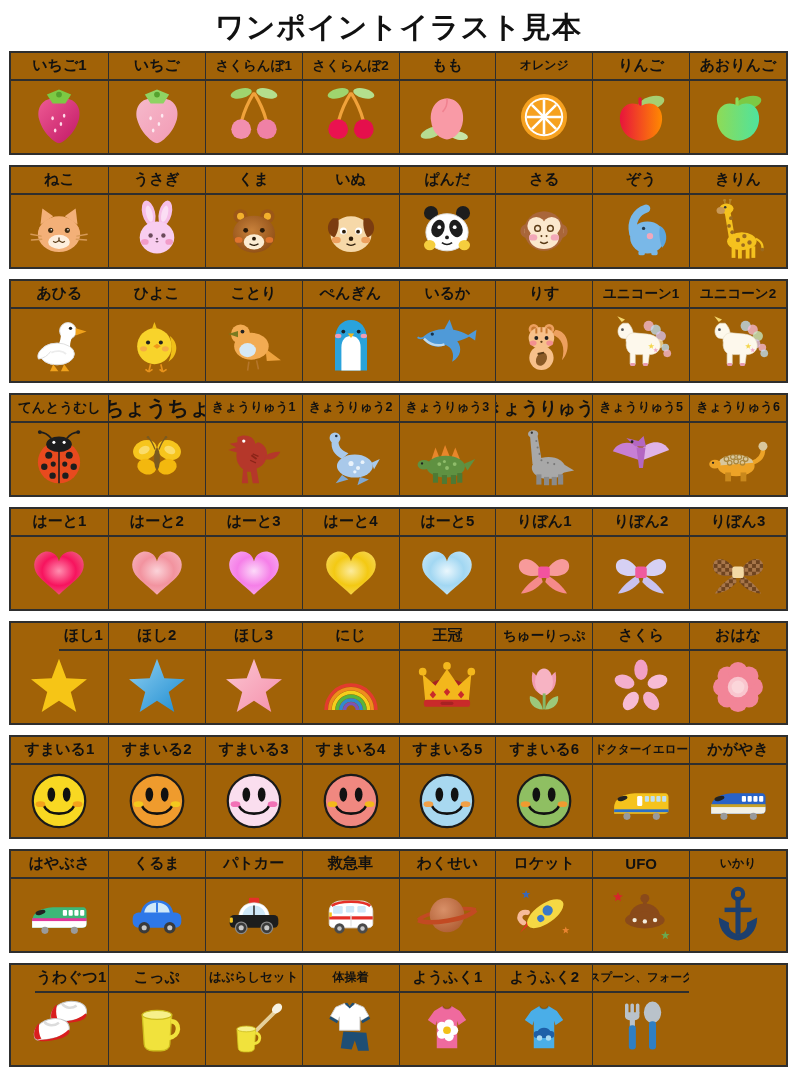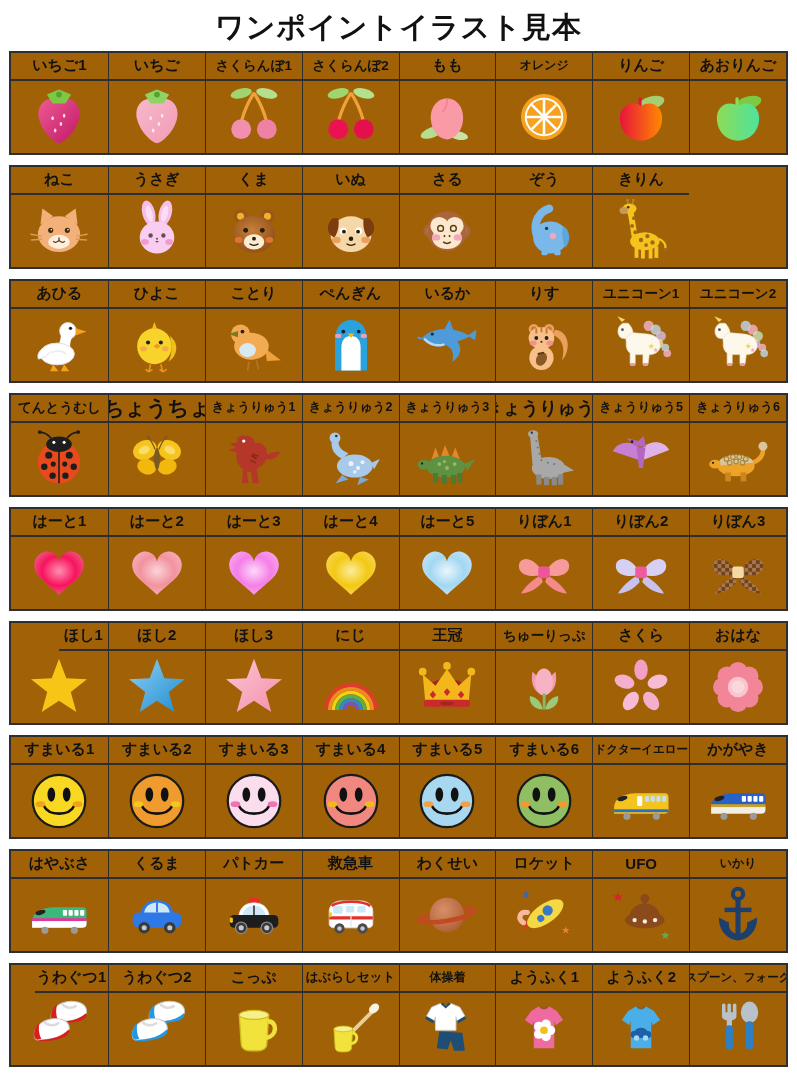--- a/index.html
+++ b/index.html
@@ -230,20 +230,38 @@
               <circle cx="39" cy="51" r="3" fill="#2a1a08"></circle>
               <circle cx="61" cy="51" r="3" fill="#2a1a08"></circle>
               <circle cx="50" cy="62" r="3.5" fill="#2a1a08"></circle>
               <path d="M43 70 Q50 75 57 70" stroke="#2a1a08" stroke-width="2.2" fill="none"></path>
               <ellipse cx="27" cy="64" rx="7" ry="5" fill="#eda05e"></ellipse>
               <ellipse cx="73" cy="64" rx="7" ry="5" fill="#eda05e"></ellipse>
             </svg>
           </div>
         </div>
         <div class="cell">
+          <div class="cell-label" style="font-size: 15px;">ぱんだ</div>
+          <div class="cell-icon">
+            <svg viewBox="0 0 100 100" width="64" height="64">
+              <circle cx="25" cy="22" r="11" fill="#1d1d1d"></circle>
+              <circle cx="75" cy="22" r="11" fill="#1d1d1d"></circle>
+              <ellipse cx="50" cy="52" rx="33" ry="29" fill="#fff" stroke="#e0e0e0" stroke-width="1.5"></ellipse>
+              <ellipse cx="36" cy="46" rx="10" ry="14" fill="#1d1d1d" transform="rotate(20 36 46)"></ellipse>
+              <ellipse cx="64" cy="46" rx="10" ry="14" fill="#1d1d1d" transform="rotate(-20 64 46)"></ellipse>
+              <circle cx="38" cy="44" r="3" fill="#fff"></circle>
+              <circle cx="62" cy="44" r="3" fill="#fff"></circle>
+              <circle cx="50" cy="60" r="3" fill="#1d1d1d"></circle>
+              <path d="M42 68 Q50 74 58 68" stroke="#1d1d1d" stroke-width="2.4" fill="none"></path>
+              <ellipse cx="23" cy="72" rx="9" ry="8" fill="#f5ce3e"></ellipse>
+              <ellipse cx="77" cy="72" rx="9" ry="8" fill="#f5ce3e"></ellipse>
+            </svg>
+          </div>
+        </div>
+        <div class="cell">
           <div class="cell-label" style="font-size: 15px;">さる</div>
           <div class="cell-icon">
             <svg viewBox="0 0 100 100" width="64" height="64">
               <circle cx="24" cy="50" r="11" fill="#a9663a"></circle>
               <circle cx="76" cy="50" r="11" fill="#a9663a"></circle>
               <circle cx="24" cy="50" r="5" fill="#f7ddc2"></circle>
               <circle cx="76" cy="50" r="5" fill="#f7ddc2"></circle>
               <circle cx="50" cy="50" r="31" fill="#a9663a"></circle>
               <circle cx="38" cy="42" r="14" fill="#fbe8ce"></circle>
               <circle cx="62" cy="42" r="14" fill="#fbe8ce"></circle>
@@ -1100,39 +1118,20 @@
               <g transform="translate(2,36) rotate(-12)">
                 <path d="M4 28 C4 14 20 4 38 6 C54 8 62 16 60 26 C58 34 46 36 32 36 C18 36 4 36 4 28Z" fill="#fff" stroke="#c4c4c4" stroke-width="1.5"></path>
                 <path d="M4 28 C4 20 8 12 16 8 C12 18 12 26 14 33 C8 33 4 32 4 28Z" fill="#d91e1e"></path>
                 <path d="M6 32 C20 38 44 38 58 28 C62 32 56 38 42 39 C26 40 10 38 6 32Z" fill="#d91e1e"></path>
                 <path d="M24 8 C28 16 38 18 46 14" stroke="#dcdcdc" stroke-width="4" fill="none"></path>
               </g>
             </svg>
           </div>
         </div>
         <div class="cell">
-          <div class="cell-label" style="font-size: 15px;">うわぐつ2</div>
-          <div class="cell-icon">
-            <svg viewBox="0 0 100 100" width="64" height="64">
-              <g transform="translate(30,6) rotate(-8)">
-                <path d="M4 28 C4 14 20 4 38 6 C54 8 62 16 60 26 C58 34 46 36 32 36 C18 36 4 36 4 28Z" fill="#fff" stroke="#c4c4c4" stroke-width="1.5"></path>
-                <path d="M4 28 C4 20 8 12 16 8 C12 18 12 26 14 33 C8 33 4 32 4 28Z" fill="#2397e0"></path>
-                <path d="M6 32 C20 38 44 38 58 28 C62 32 56 38 42 39 C26 40 10 38 6 32Z" fill="#2397e0"></path>
-                <path d="M24 8 C28 16 38 18 46 14" stroke="#dcdcdc" stroke-width="4" fill="none"></path>
-              </g>
-              <g transform="translate(2,36) rotate(-12)">
-                <path d="M4 28 C4 14 20 4 38 6 C54 8 62 16 60 26 C58 34 46 36 32 36 C18 36 4 36 4 28Z" fill="#fff" stroke="#c4c4c4" stroke-width="1.5"></path>
-                <path d="M4 28 C4 20 8 12 16 8 C12 18 12 26 14 33 C8 33 4 32 4 28Z" fill="#2397e0"></path>
-                <path d="M6 32 C20 38 44 38 58 28 C62 32 56 38 42 39 C26 40 10 38 6 32Z" fill="#2397e0"></path>
-                <path d="M24 8 C28 16 38 18 46 14" stroke="#dcdcdc" stroke-width="4" fill="none"></path>
-              </g>
-            </svg>
-          </div>
-        </div>
-        <div class="cell">
           <div class="cell-label" style="font-size: 15px;">こっぷ</div>
           <div class="cell-icon">
             <svg viewBox="0 0 100 100" width="64" height="64">
               <path d="M27 28 L73 28 L70 74 C70 80 64 84 56 84 L44 84 C36 84 30 80 30 74Z" fill="#f1e23c" stroke="#cdbd1e" stroke-width="2"></path>
               <ellipse cx="50" cy="28" rx="23" ry="7" fill="#f7f08a" stroke="#cdbd1e" stroke-width="2"></ellipse>
               <path d="M72 38 C87 38 87 62 68 64" fill="none" stroke="#f1e23c" stroke-width="7"></path>
             </svg>
           </div>
         </div>
         <div class="cell">

